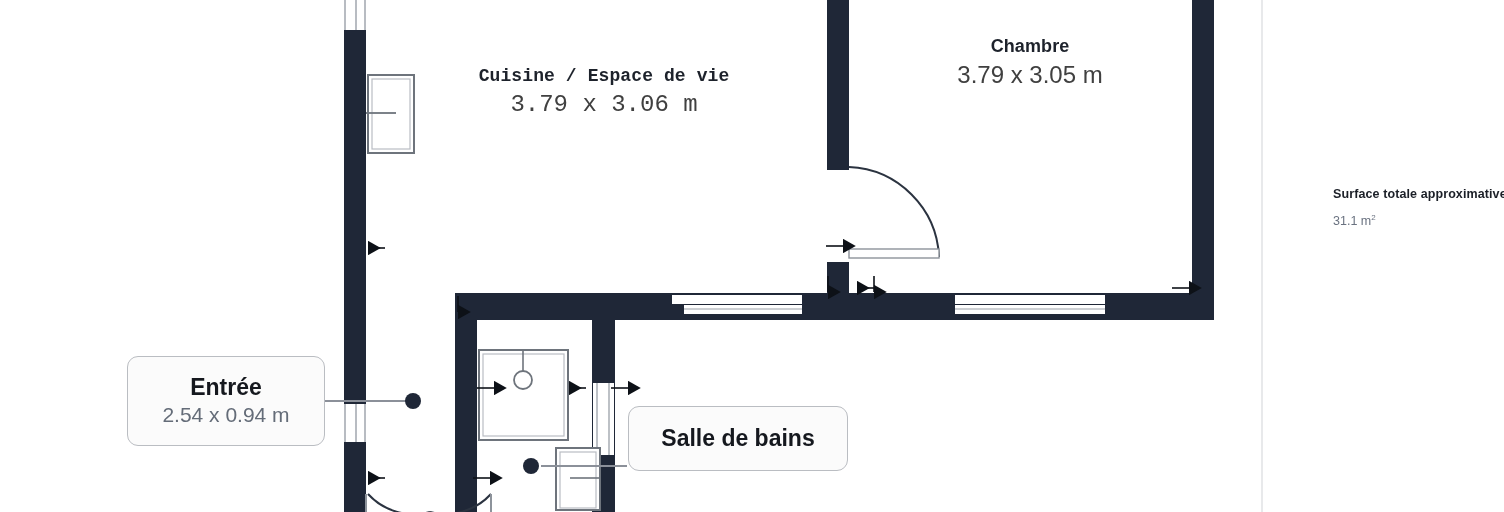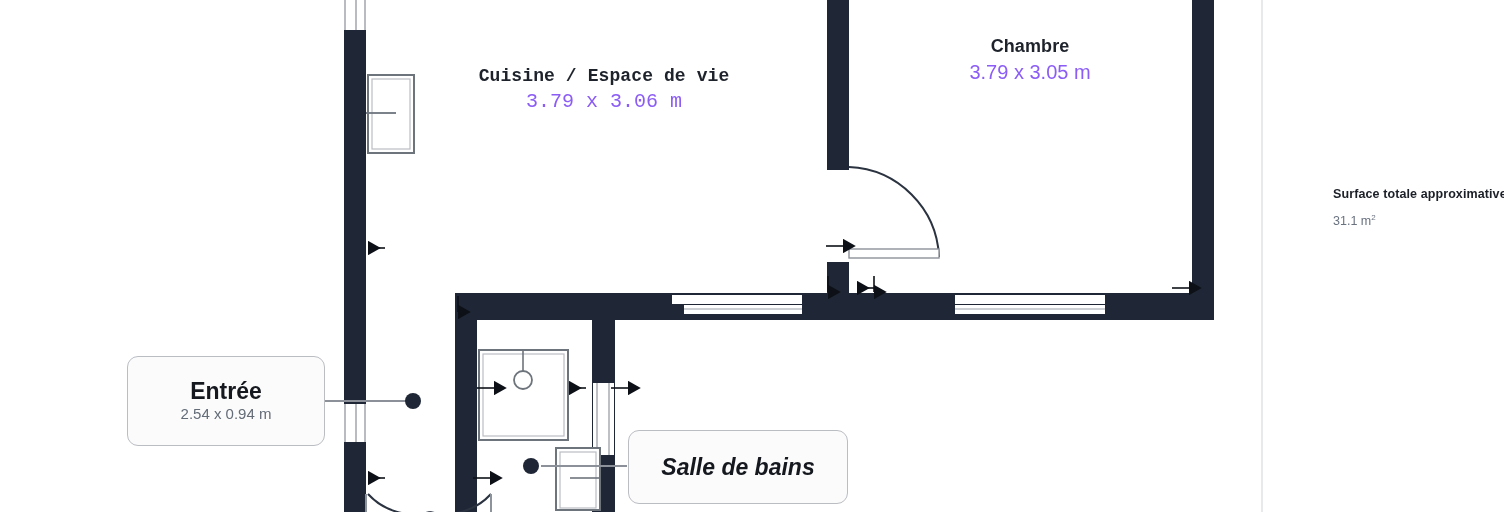--- a/index.html
+++ b/index.html
@@ -10,31 +10,31 @@
   }
   #stage{position:absolute;inset:0;width:1504px;height:512px;}
   svg#plan{position:absolute;left:0;top:0;width:1504px;height:512px;display:block;}
 
   .roomlabel{position:absolute;text-align:center;user-select:none;}
   .roomlabel .rname{
     font-size:18px;font-weight:700;letter-spacing:.1px;color:#1d222b;
     line-height:1.15;white-space:nowrap;
   }
   .roomlabel .rdim{
-    font-size:20px;font-weight:400;color:#8b5cf6;line-height:1.3;
+    font-size:24px;font-weight:400;color:#404040;line-height:1.3;
     white-space:nowrap;margin-top:2px;
   }
 
   .callout{
     position:absolute;background:#fbfbfb;border:1.6px solid #babdc2;
     border-radius:11px;text-align:center;box-sizing:border-box;
     display:flex;flex-direction:column;align-items:center;justify-content:center;
   }
   .callout .rname{font-size:23px;font-weight:700;color:#15181e;line-height:1.15;white-space:nowrap;}
-  .callout .rdim{font-size:15px;font-weight:400;color:#646c78;line-height:1.25;white-space:nowrap;margin-top:1px;}
+  .callout .rdim{font-size:21px;font-weight:400;color:#646c78;line-height:1.25;white-space:nowrap;margin-top:1px;}
 
   #surface-panel{
     position:absolute;left:1333px;top:186px;width:220px;text-align:left;
   }
   #surface-panel .stitle{
     font-size:12.5px;font-weight:700;color:#1b1f27;letter-spacing:.1px;
     white-space:nowrap;line-height:1.2;
   }
   #surface-panel .stitle sup{font-size:8px;font-weight:700;vertical-align:super;}
   #surface-panel .svalue{
@@ -194,21 +194,21 @@
   <div class="roomlabel" style="left:900px;top:36px;width:260px;">
     <div class="rname">Chambre</div>
     <div class="rdim">3.79 x 3.05 m</div>
   </div>
 
   <div class="callout" style="left:127px;top:356px;width:198px;height:90px;">
     <div class="rname">Entrée</div>
     <div class="rdim">2.54 x 0.94 m</div>
   </div>
 
-  <div class="callout" style="left:628px;top:430px;width:220px;height:74px;font-style:italic;">
+  <div class="callout" style="left:628px;top:406px;width:220px;height:65px;">
     <div class="rname">Salle de bains</div>
   </div>
 
   <div id="surface-panel">
     <div class="stitle">
       <span>Surface totale approximative</span><sup>(1)</sup>
     </div>
     <div class="svalue">
       <span>31.1 m</span><sup>2</sup>
     </div>

